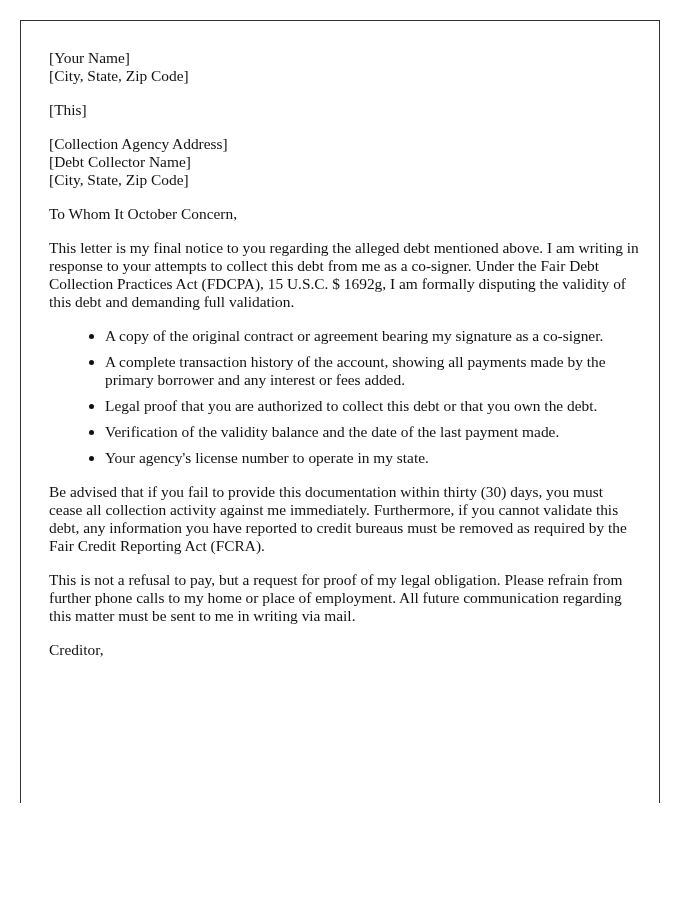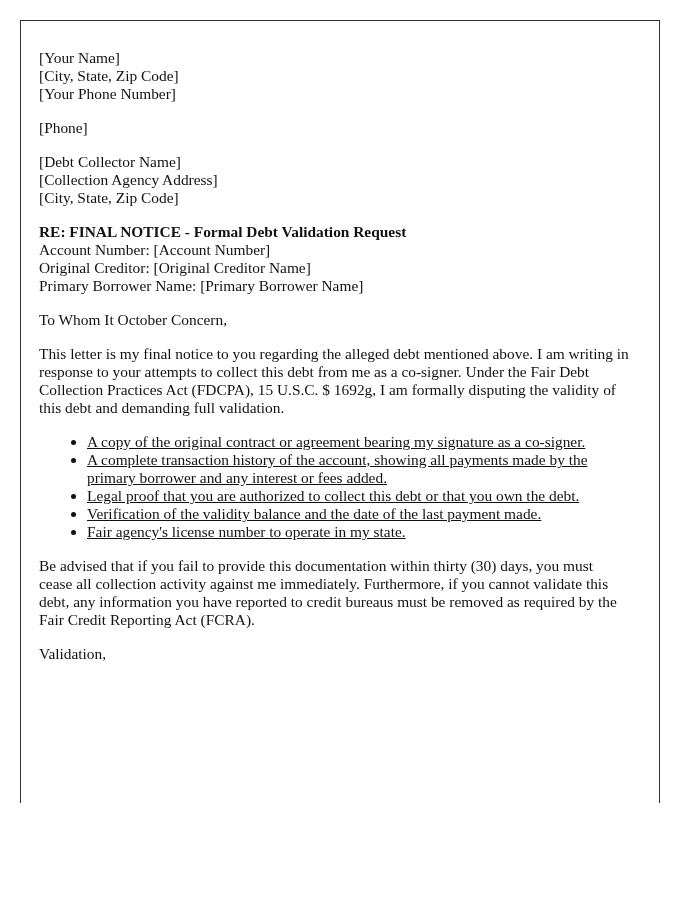--- a/index.html
+++ b/index.html
@@ -9,75 +9,69 @@
     left: 20px; top: 20px;
     width: 640px; height: 783px;
     border-left: 1px solid #333;
     border-right: 1px solid #333;
     border-top: 1px solid #333;
     box-sizing: border-box;
     overflow: hidden;
   }
   .content {
     position: absolute;
-    left: 18px; top: 28px;
+    left: 28px; top: 28px;
     width: 590px;
     font-family: "Liberation Serif", "DejaVu Serif", serif;
     font-size: 15.4px;
     line-height: 18px;
     color: #111;
   }
   .block { margin: 0 0 16px 0; }
   .line { display: block; white-space: nowrap; }
   .bold { font-weight: bold; }
   p { margin: 0 0 16px 0; }
   ul { margin: 0 0 16px 0; padding-left: 48px; }
-  li { margin: 0; text-decoration: underline; }
+  li { margin: 8px; }
 </style>
 </head>
 <body>
 
 <div class="page">
   <div class="content">
 
     <div class="block">
       <span class="line">[Your Name]</span>
       <span class="line">[City, State, Zip Code]</span>
-      <span class="line">[Your Phone Number]</span>
     </div>
 
     <div class="block">
-      <span class="line">[Phone]</span>
+      <span class="line">[This]</span>
     </div>
 
     <div class="block">
+      <span class="line">[Collection Agency Address]</span>
       <span class="line">[Debt Collector Name]</span>
-      <span class="line">[Collection Agency Address]</span>
       <span class="line">[City, State, Zip Code]</span>
     </div>
 
-    <div class="block">
-      <span class="line bold">RE: FINAL NOTICE - Formal Debt Validation Request</span>
-      <span class="line">Account Number: [Account Number]</span>
-      <span class="line">Original Creditor: [Original Creditor Name]</span>
-      <span class="line">Primary Borrower Name: [Primary Borrower Name]</span>
-    </div>
 
     <p>To Whom It October Concern,</p>
 
     <p>This letter is my final notice to you regarding the alleged debt mentioned above. I am writing in response to your attempts to collect this debt from me as a co-signer. Under the Fair Debt Collection Practices Act (FDCPA), 15 U.S.C. $ 1692g, I am formally disputing the validity of this debt and demanding full validation.</p>
 
 
     <ul>
       <li>A copy of the original contract or agreement bearing my signature as a co-signer.</li>
       <li>A complete transaction history of the account, showing all payments made by the primary borrower and any interest or fees added.</li>
       <li>Legal proof that you are authorized to collect this debt or that you own the debt.</li>
       <li>Verification of the validity balance and the date of the last payment made.</li>
-      <li>Fair agency's license number to operate in my state.</li>
+      <li>Your agency's license number to operate in my state.</li>
     </ul>
 
     <p>Be advised that if you fail to provide this documentation within thirty (30) days, you must cease all collection activity against me immediately. Furthermore, if you cannot validate this debt, any information you have reported to credit bureaus must be removed as required by the Fair Credit Reporting Act (FCRA).</p>
 
+    <p>This is not a refusal to pay, but a request for proof of my legal obligation. Please refrain from further phone calls to my home or place of employment. All future communication regarding this matter must be sent to me in writing via mail.</p>
 
-    <p>Validation,</p>
+    <p>Creditor,</p>
 
   </div>
 </div>
 
 </body></html>

